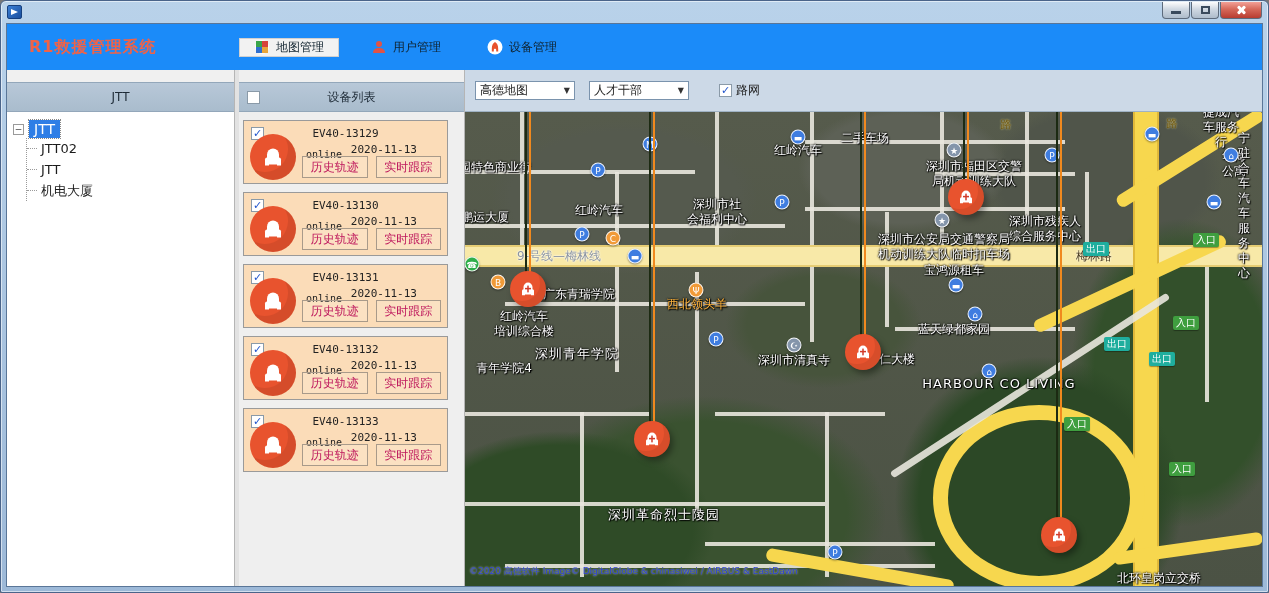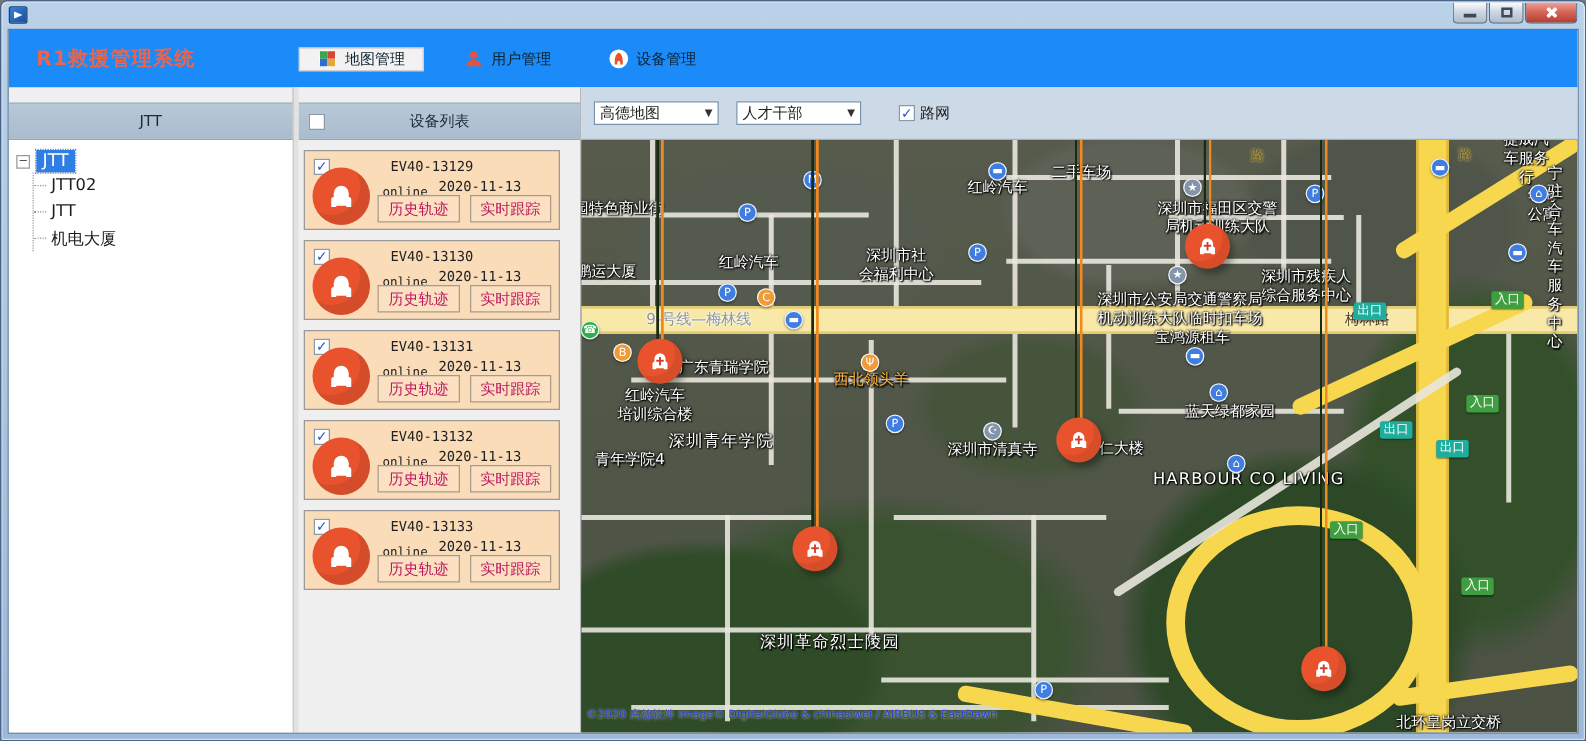--- a/index.html
+++ b/index.html
@@ -364,21 +364,21 @@
               <div class="map-label place" style="left: 39px; top: 256px;">青年学院4</div>
 
               <div class="map-label orange" style="left: 232px; top: 192px;">西北领头羊</div>
 
               <div class="map-label place" style="left: 329px; top: 248px;">深圳市清真寺</div>
 
               <div class="map-label place" style="left: 432px; top: 247px;">仁大楼</div>
 
               <div class="map-label big" style="left: 199px; top: 403px;">深圳革命烈士陵园</div>
 
-              <div class="map-label place" style="left: 519px; top: 217px;">蓝天绿都家园</div>
+              <div class="map-label place" style="left: 489px; top: 217px;">蓝天绿都家园</div>
 
               <div class="map-label big" style="left: 534px; top: 272px;">HARBOUR CO LIVING</div>
 
               <div class="map-label place" style="left: 694px; top: 466px;">北环皇岗立交桥</div>
 
               <div class="map-label road" style="left: 629px; top: 144px;">梅林路</div>
 
               <div class="map-label metro" style="left: 94px; top: 144px;">9-号线—梅林线</div>
 
               <div class="map-label roadname" style="left: 541px; top: 13px;">路</div>

